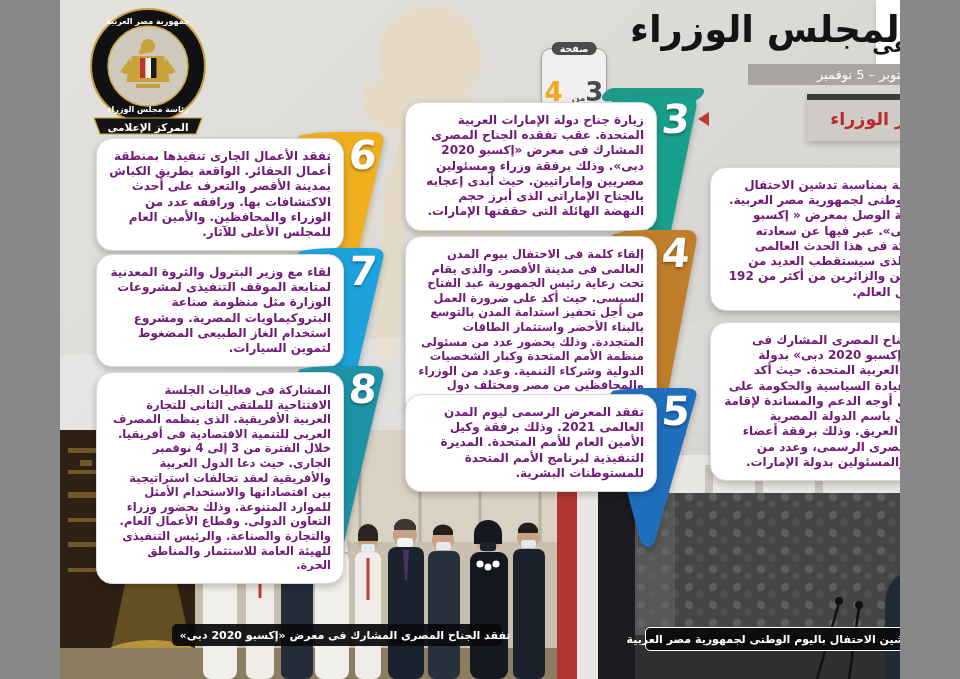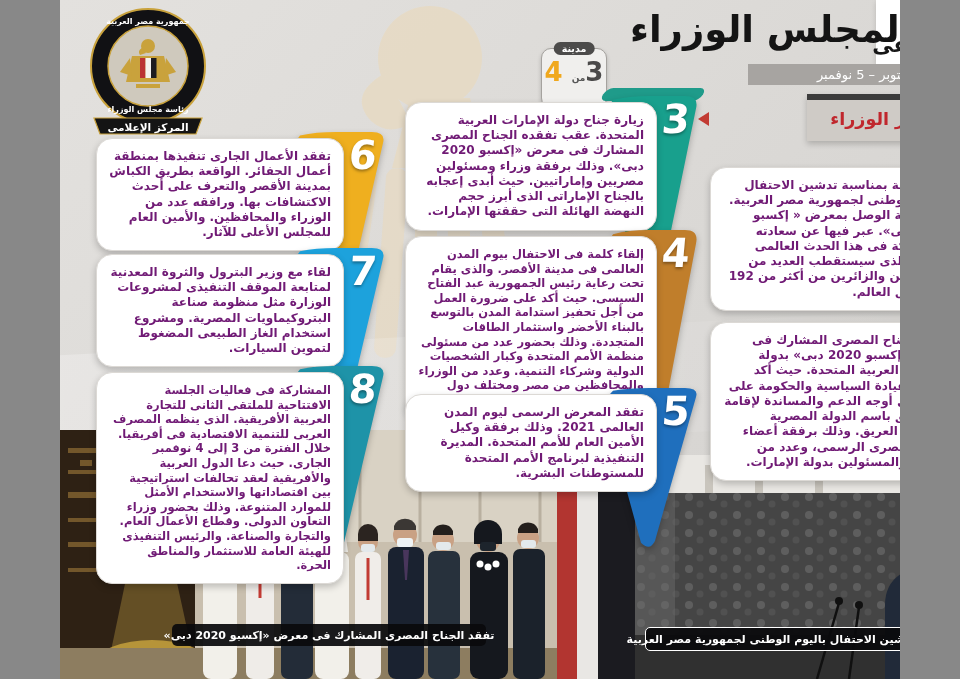--- a/index.html
+++ b/index.html
@@ -21,21 +21,21 @@
   .header-box div{font-size:21px;font-weight:900;color:#161616;line-height:1.25;text-align:right;}
   .header-title{position:absolute;left:570px;top:8px;width:278px;font-size:37px;font-weight:900;color:#141414;
                 text-align:left;letter-spacing:-1px;}
   .date-bar{position:absolute;left:688px;top:64px;width:252px;height:21px;background:#a7a4a1;
             color:#fff;font-size:13px;font-weight:400;display:flex;align-items:center;justify-content:center;}
   
   .page-badge{position:absolute;left:481px;top:48px;width:64px;height:58px;background:#f0efed;
               border:1.5px solid #a5a29e;border-radius:10px;box-shadow:0 2px 4px rgba(0,0,0,.2);}
   .page-badge .label{position:absolute;top:-7px;left:50%;transform:translateX(-50%);background:#4c4b4a;
               color:#fff;font-size:9.5px;font-weight:800;padding:1px 8px;border-radius:7px;white-space:nowrap;}
-  .page-badge .nums{position:absolute;bottom:20px;width:100%;text-align:center;font-size:26px;font-weight:900;color:#4a4949;}
+  .page-badge .nums{position:absolute;bottom:0;width:100%;text-align:center;font-size:26px;font-weight:900;color:#4a4949;}
   .page-badge .of{font-size:9px;color:#565656;font-weight:700;}
   .page-badge .total{color:#f0a81d;}
   
   .section-title{position:absolute;left:747px;top:94px;width:192px;background:#cfcbc6;
                  border-top:6px solid #3c3c3c;box-shadow:0 3px 6px rgba(0,0,0,.2);
                  padding:8px 6px 10px;box-sizing:border-box;text-align:center;}
   .section-title div{color:#c0272d;font-size:17.5px;font-weight:900;line-height:1.3;}
   
   .card{position:absolute;z-index:3;}
   .pennant{position:absolute;top:-6px;right:-42px;width:100px;z-index:0;filter:drop-shadow(0 3px 3px rgba(0,0,0,.25));}
@@ -44,21 +44,21 @@
   .ctext{position:relative;z-index:1;background:#fff;border:1px solid #dcd9d5;border-radius:16px;
          padding:10px 12px;font-size:12px;line-height:1.27;font-weight:700;color:#701a75;text-align:right;
          box-shadow:0 3px 7px rgba(0,0,0,.22);}
   .card.small .ctext{font-size:11.5px;}
   
   .photo{position:absolute;z-index:1;}
   .flag-drape{position:absolute;left:497px;top:430px;width:78px;height:249px;z-index:1;
               background:linear-gradient(90deg,#b23530 0 26%,#e9e7e4 26% 52%,#1b1b20 52% 100%);}
   .caption{position:absolute;z-index:4;background:rgba(10,10,12,.93);color:#fff;font-size:11px;font-weight:800;
            border-radius:5px;display:flex;align-items:center;justify-content:center;white-space:nowrap;}
-  .caption.left{left:112px;top:624px;width:314px;height:22px;}
+  .caption.left{left:112px;top:624px;width:314px;height:22px;padding-left:16px;}
   .caption.right{left:585px;top:627px;width:354px;height:22px;border:1px solid #fff;}
   .logo{position:absolute;left:24px;top:6px;z-index:2;}
 </style>
 </head>
 <body>
 
 <div class="canvas">
 
   <svg class="watermark" width="390" height="420" viewBox="0 0 390 420">
     <g fill="#ead9ba">
@@ -99,21 +99,21 @@
   </svg>
 
   <div class="header-box">
     <div>الحصاد</div>
     <div>الأسبوعى</div>
   </div>
   <div class="header-title">لمجلس الوزراء</div>
   <div class="date-bar">30 أكتوبر – 5 نوفمبر</div>
 
   <div class="page-badge">
-    <div class="label">مدينة</div>
+    <div class="label">صفحة</div>
     <div class="nums"><span>3</span><span class="of">من</span> <span class="total">4</span></div>
   </div>
 
   <div class="deco-teal"></div>
   <div class="deco-red-tri"></div>
 
   <div class="section-title">
     <div>بها تحفيز الوزراء</div>
   </div>
 

